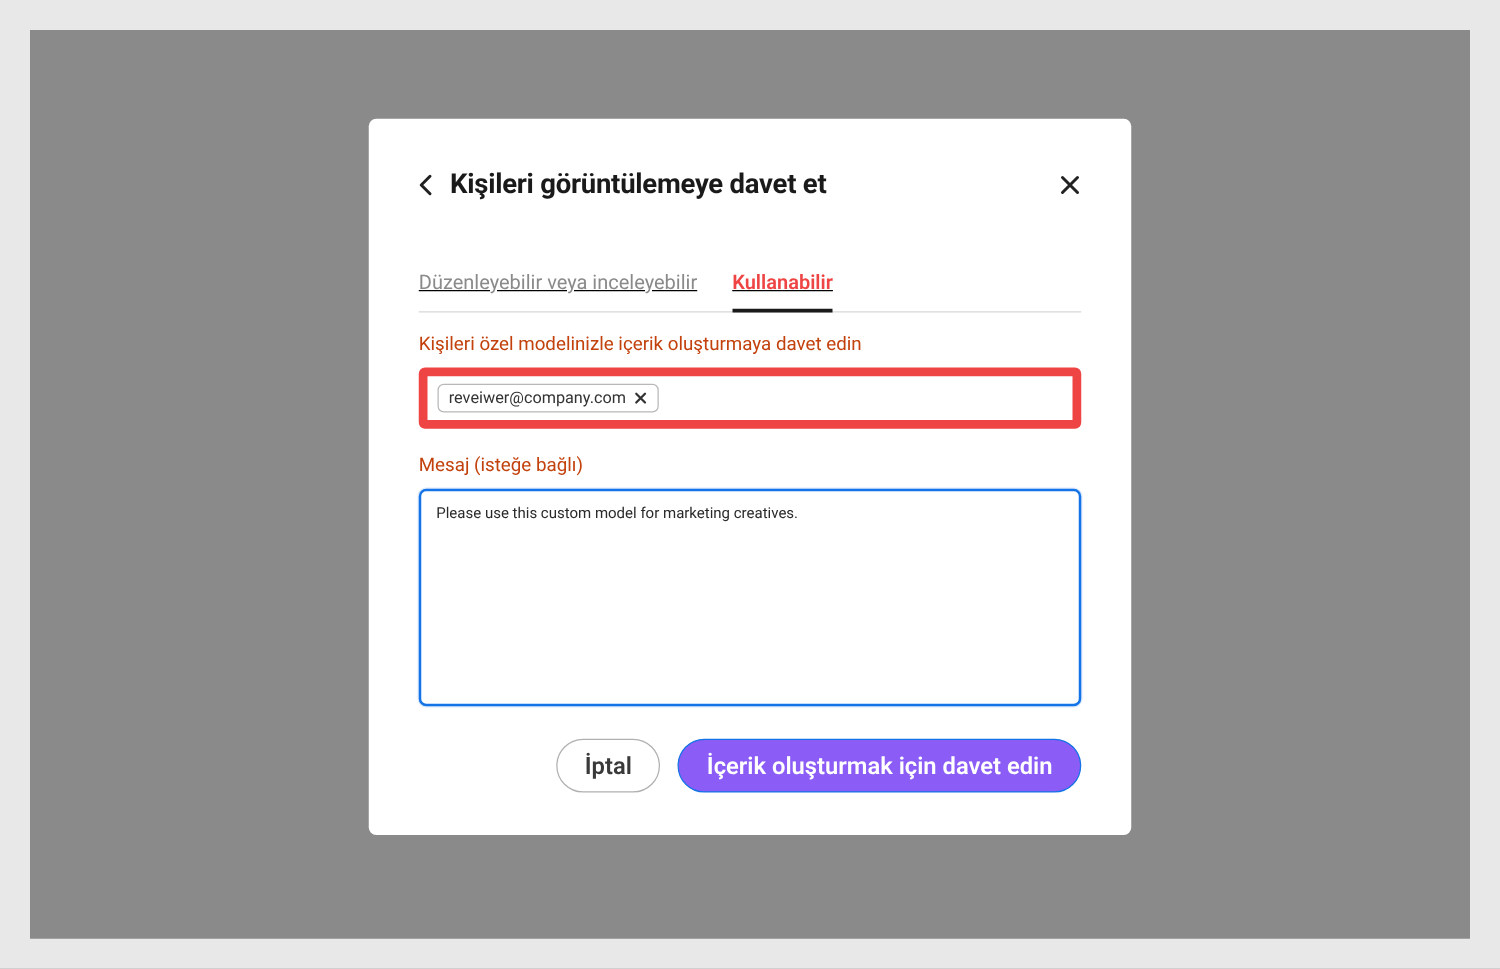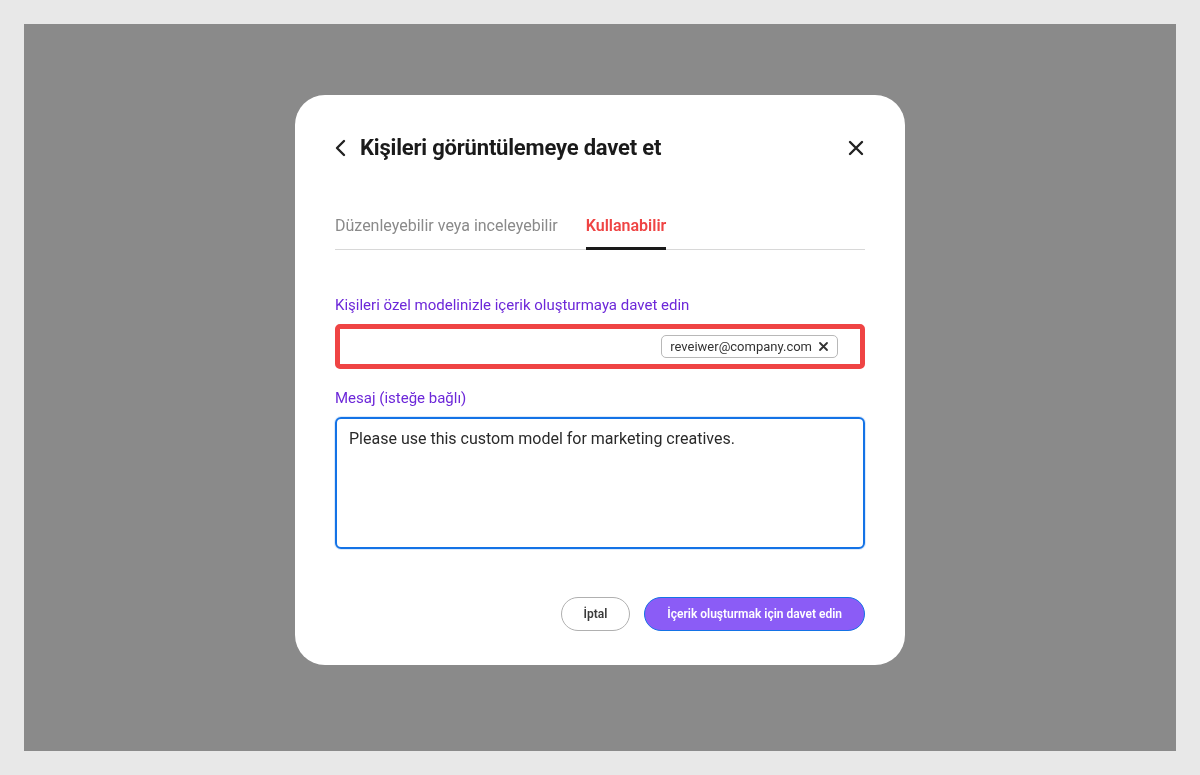--- a/index.html
+++ b/index.html
@@ -19,21 +19,21 @@
     bottom: 24px;
     background: #8a8a8a;
   }
   .dialog {
     position: absolute;
     top: 95px;
     left: 50%;
     transform: translateX(-50%);
     width: 610px;
     background: #fff;
-    border-radius: 30px;
+    border-radius: 6px;
     padding: 40px 40px 34px 40px;
   }
   .dialog-header {
     display: flex;
     align-items: center;
     justify-content: space-between;
     margin-bottom: 48px;
   }
   .header-left {
     display: flex;
@@ -60,21 +60,22 @@
     border: none;
     cursor: pointer;
     padding: 0;
     display: flex;
     align-items: center;
     color: #222;
   }
   .tabs {
     display: flex;
     border-bottom: 1px solid #d8d8d8;
-    margin-bottom: 46px;
+    margin-bottom: 16px;
+    text-decoration: underline;
   }
   .tab {
     background: none;
     border: none;
     font-size: 16px;
     padding: 8px 0 14px 0;
     margin-right: 28px;
     cursor: pointer;
     color: #8a8a8a;
     position: relative;
@@ -88,35 +89,34 @@
     content: "";
     position: absolute;
     left: 0;
     right: 0;
     bottom: -1px;
     height: 3px;
     background: #1a1a1a;
   }
   .field-label {
     font-size: 15px;
-    color: #6d28d9;
+    color: #c2410c;
     margin-bottom: 10px;
     display: block;
   }
   .email-input-wrap {
-    border: 5px solid #ef4444;
+    border: 7px solid #ef4444;
     border-radius: 5px;
-    padding: 6px 22px;
+    padding: 6px 8px;
     display: flex;
     align-items: center;
     flex-wrap: wrap;
     gap: 6px;
     margin-bottom: 20px;
     min-height: 38px;
-    justify-content: flex-end;
   }
   .email-chip {
     display: inline-flex;
     align-items: center;
     border: 1px solid #b8b8b8;
     border-radius: 5px;
     padding: 3px 6px 3px 8px;
     font-size: 13px;
     background: #fff;
     gap: 4px;
@@ -128,45 +128,44 @@
     cursor: pointer;
     padding: 0 2px;
     font-size: 14px;
     line-height: 1;
     color: #333;
     display: flex;
     align-items: center;
   }
   .message-area {
     width: 100%;
-    height: 132px;
+    height: 174px;
     border: 2px solid #1473e6;
     border-radius: 6px;
     padding: 10px 12px;
-    font-size: 16px;
+    font-size: 12px;
     font-family: inherit;
     color: #2a2a2a;
     resize: none;
     outline: none;
     box-shadow: 0 0 0 1px rgba(20,115,230,0.15);
     margin-bottom: 22px;
   }
   .actions {
     display: flex;
     justify-content: flex-end;
     gap: 14px;
   }
   .btn {
-    font-size: 12px;
+    font-size: 19px;
     font-weight: 600;
     border-radius: 999px;
     padding: 9px 22px;
     cursor: pointer;
     font-family: inherit;
-    margin-top: 22px;
   }
   .btn-secondary {
     background: #fff;
     border: 1.5px solid #b0b0b0;
     color: #3a3a3a;
   }
   .btn-primary {
     background: #8b5cf6;
     border: 1.5px solid #1473e6;
     color: #fff;

